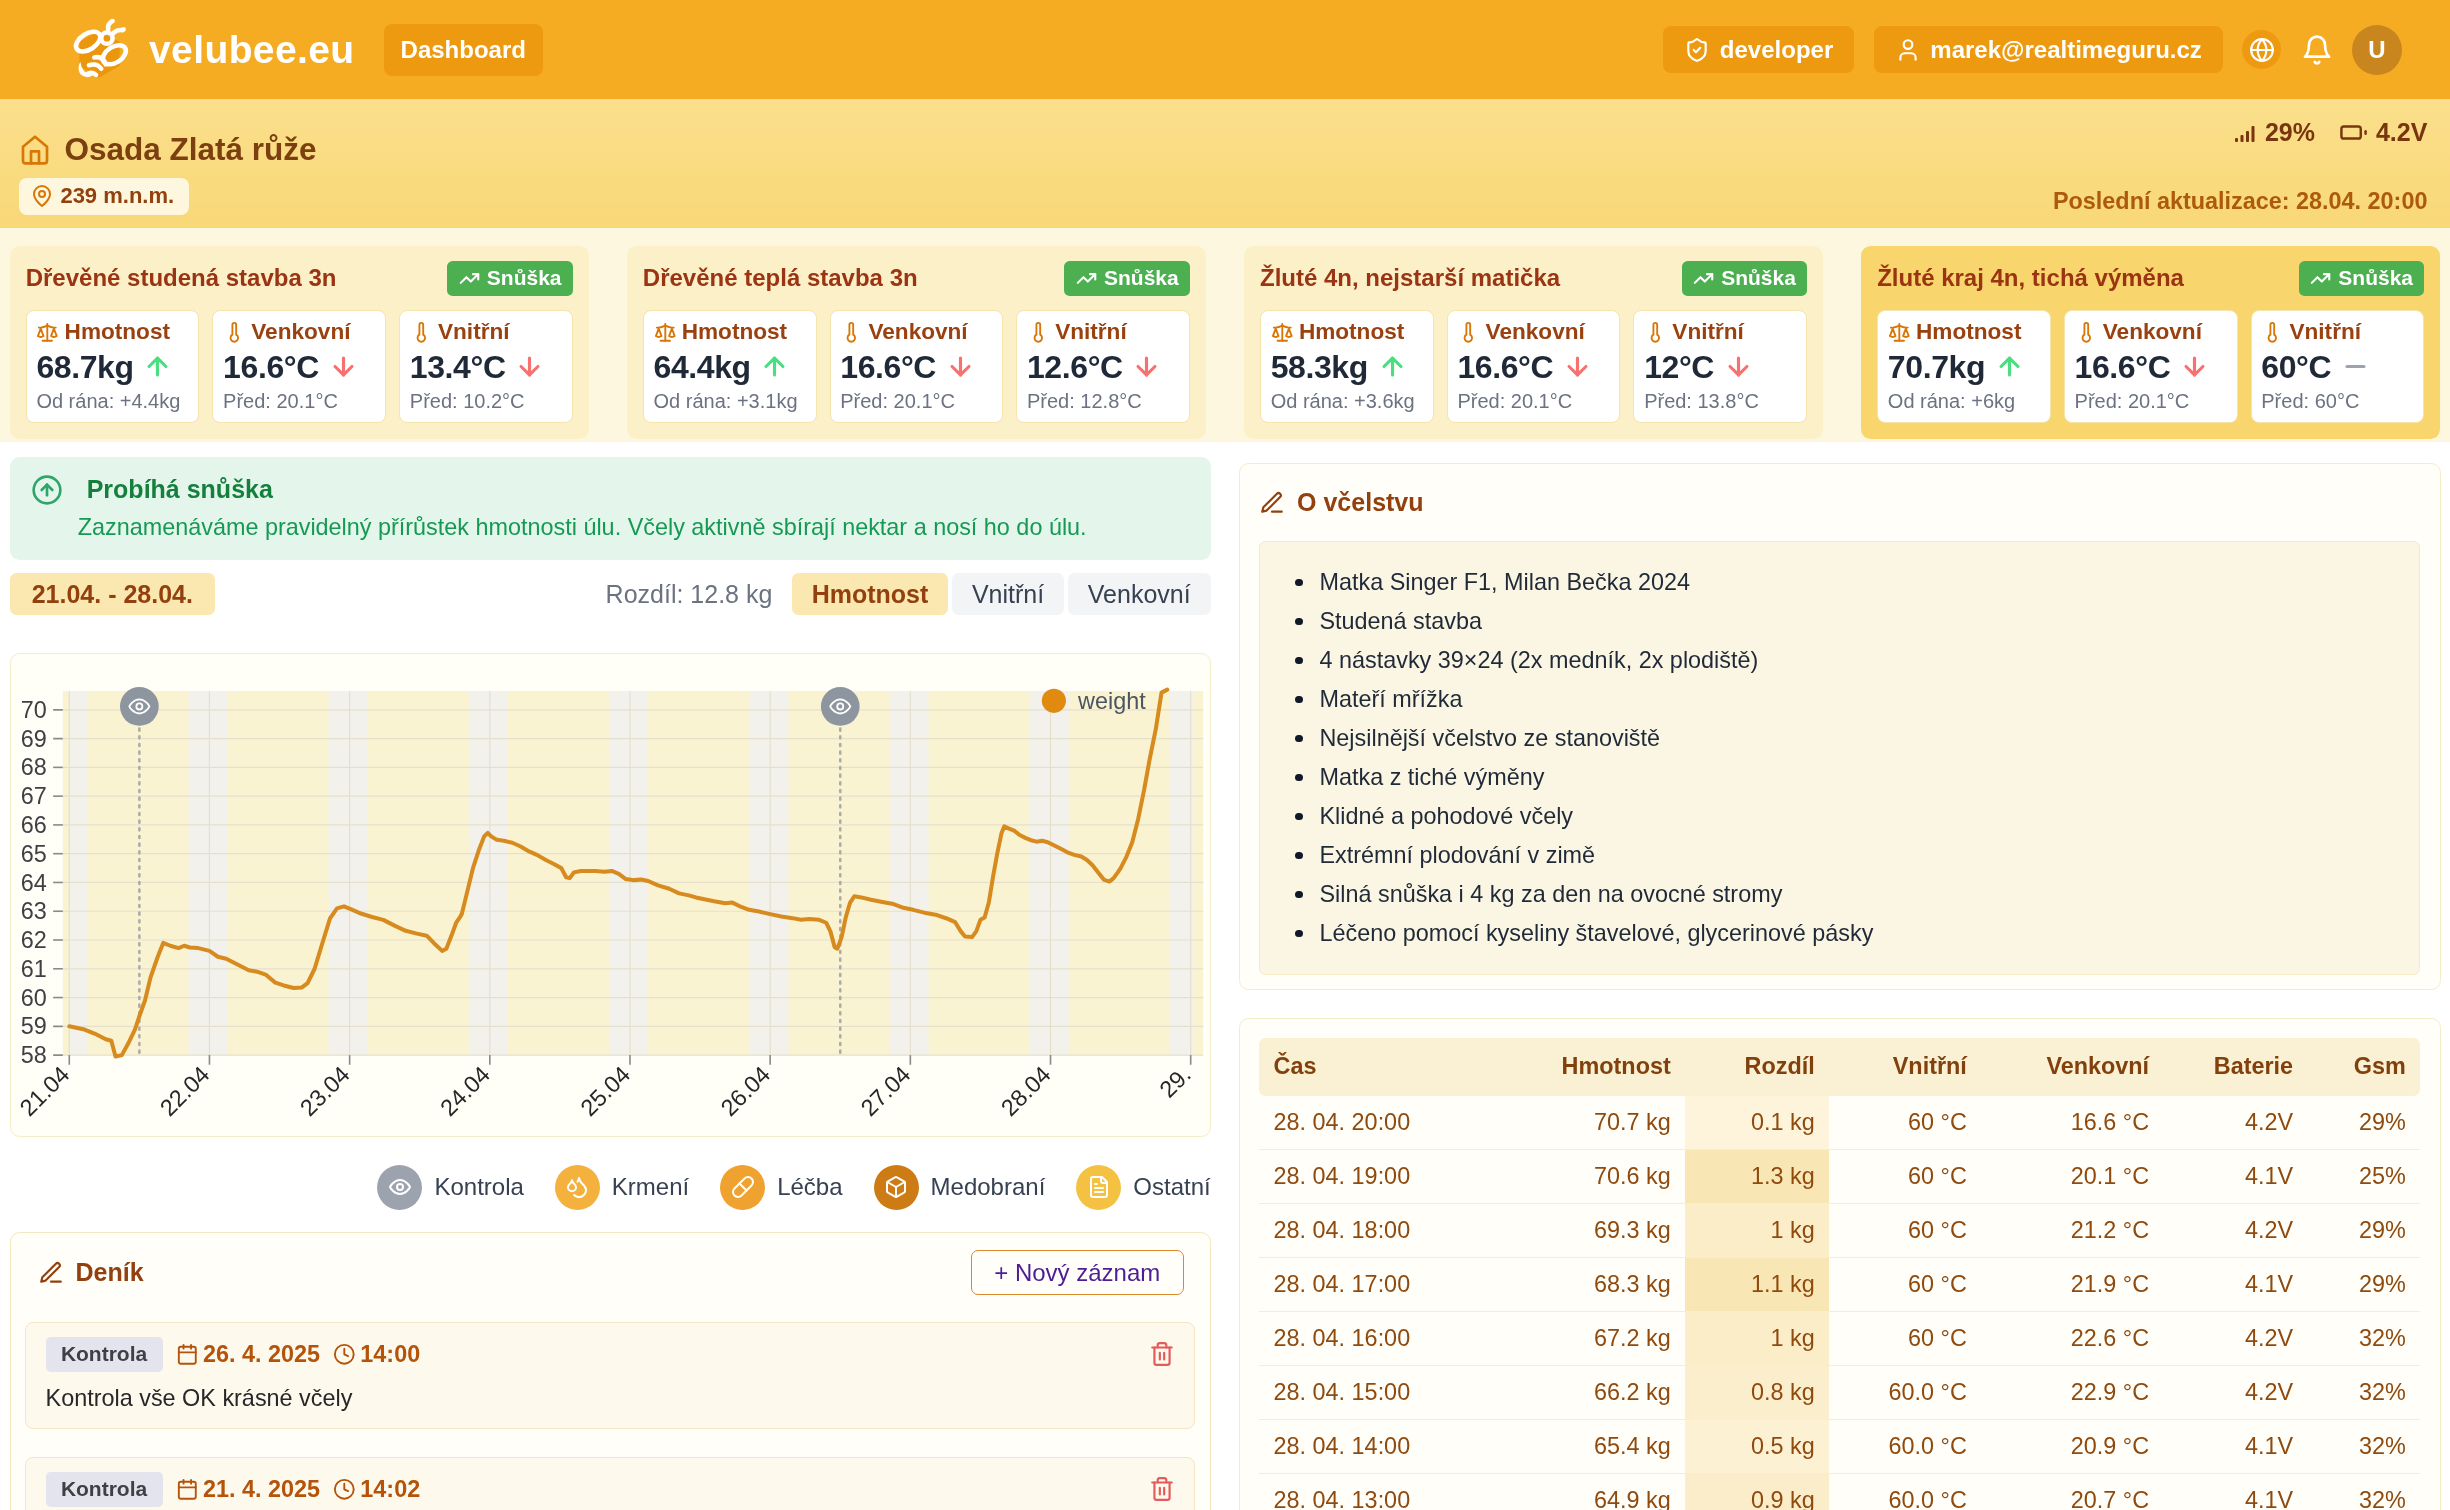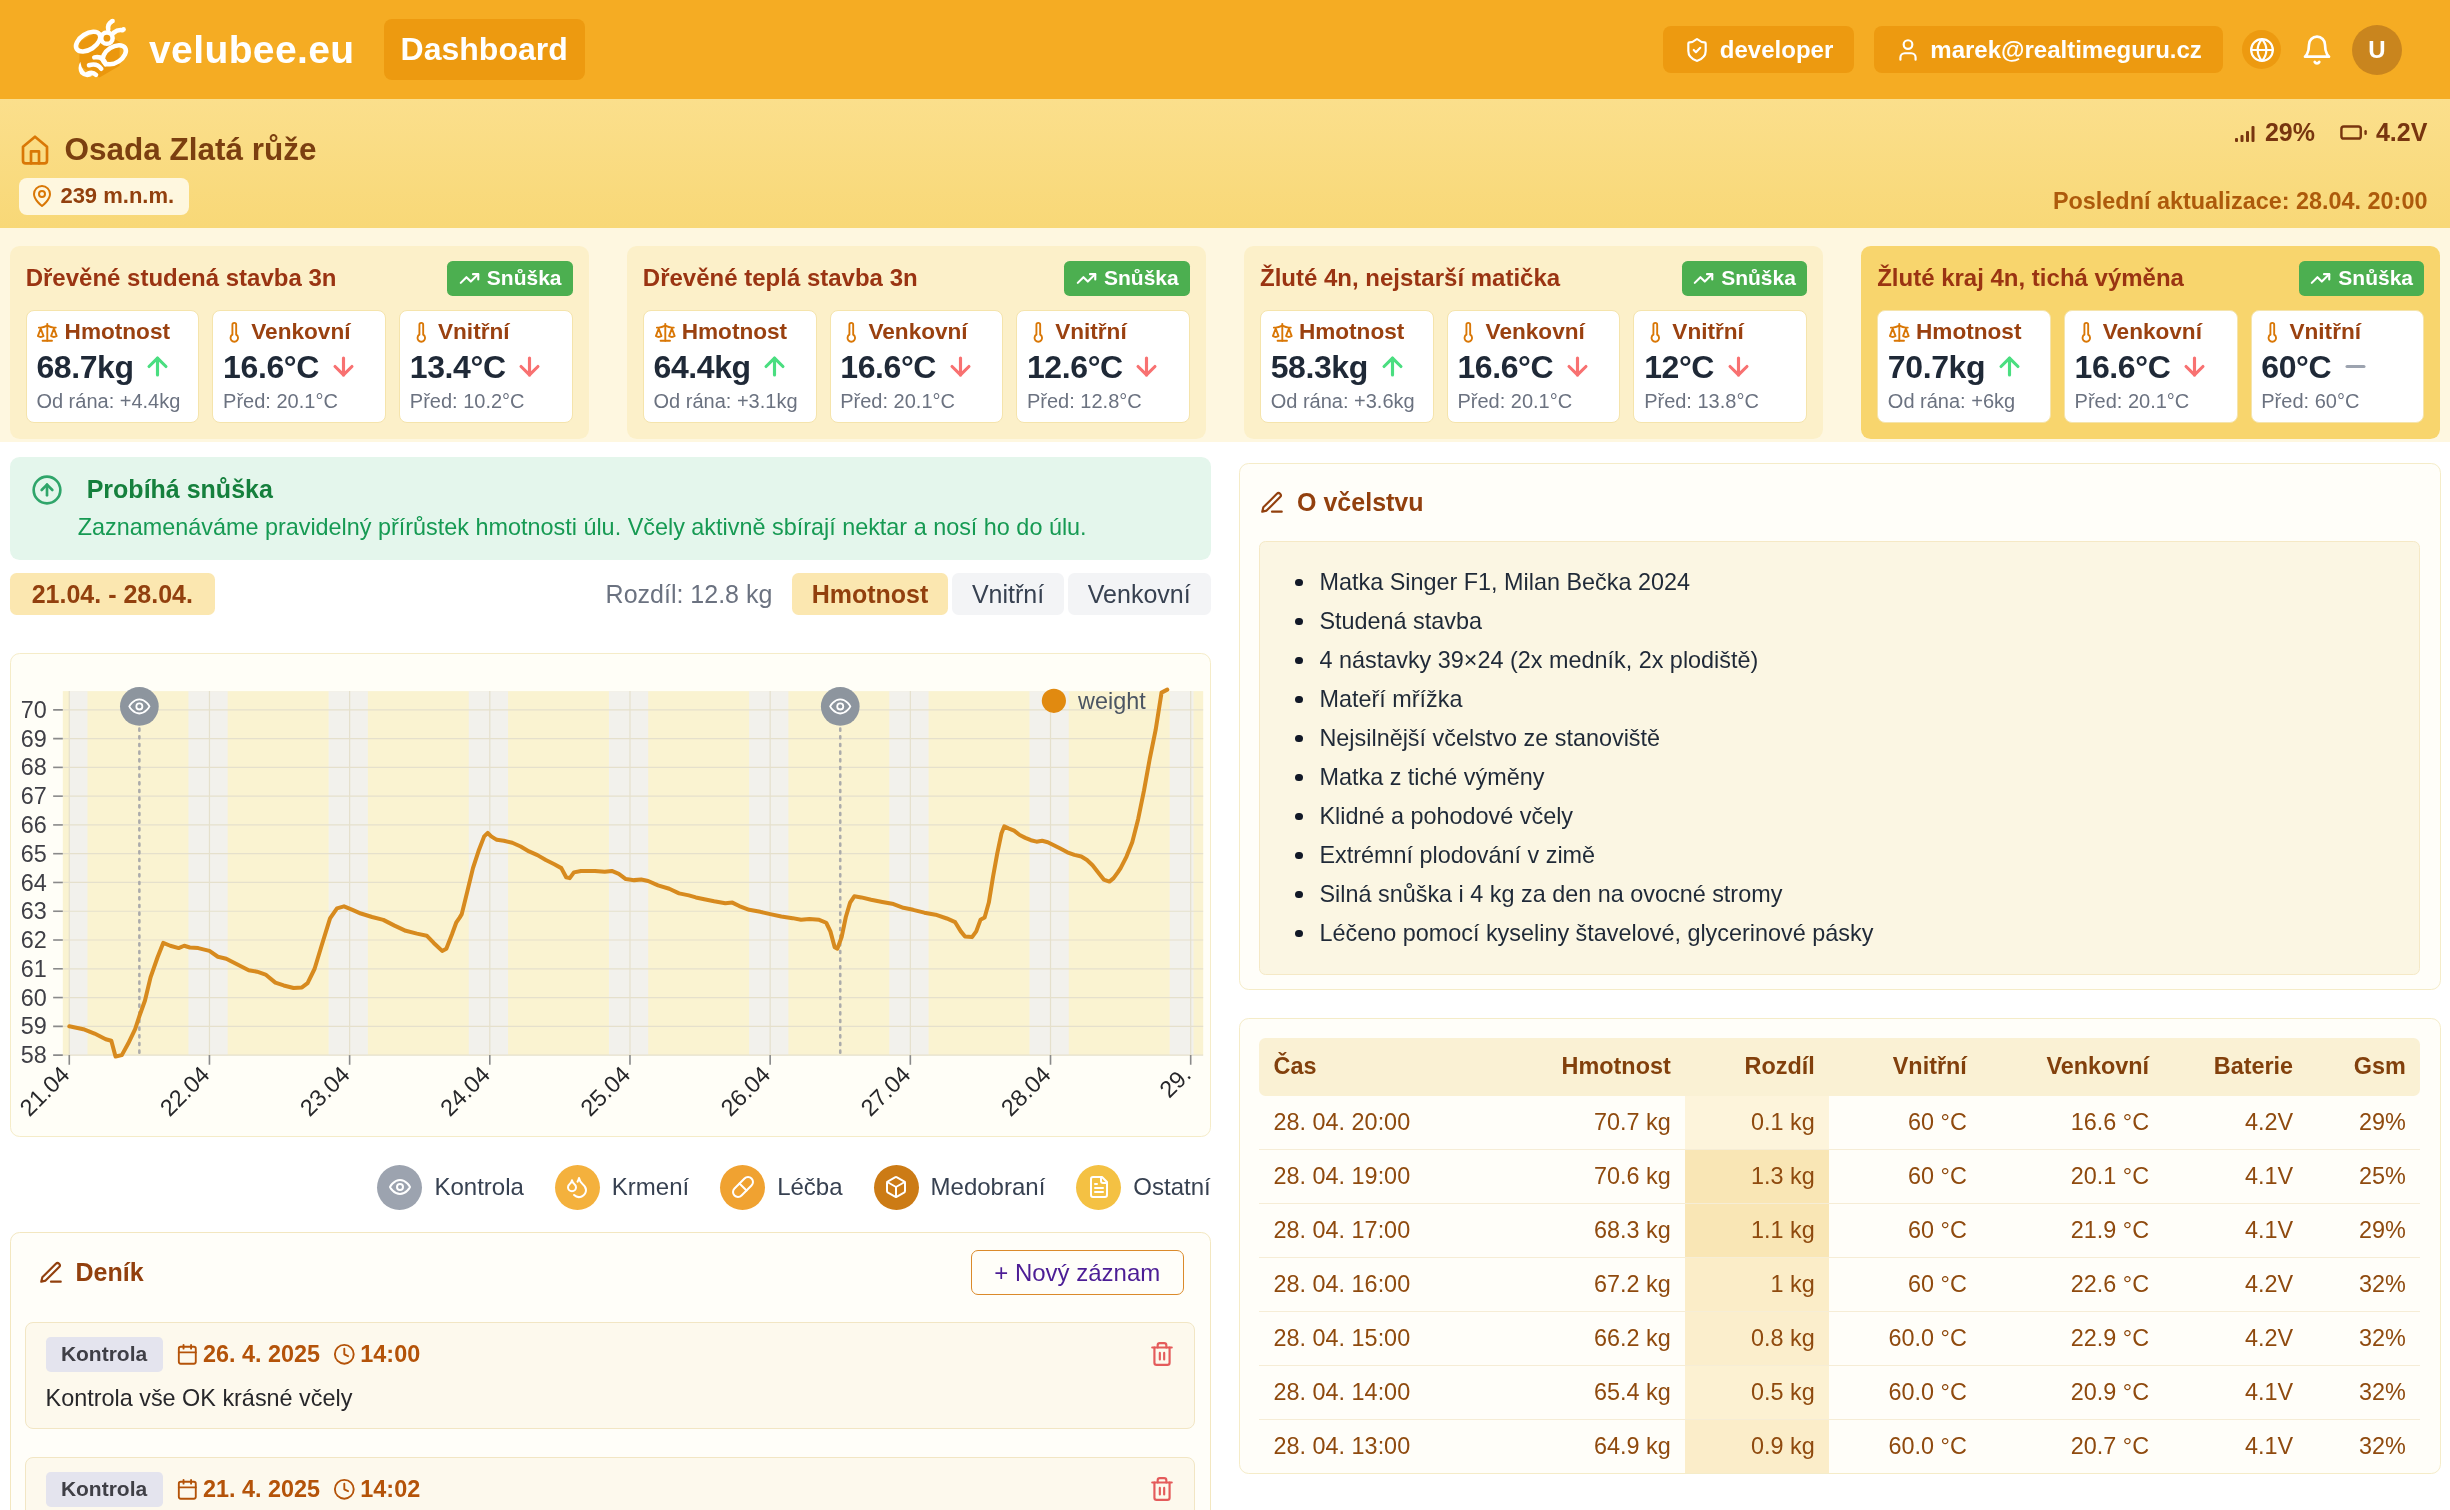--- a/index.html
+++ b/index.html
@@ -5,21 +5,21 @@
 <style>
   * { margin:0; padding:0; box-sizing:border-box; }
   html,body { width:2450px; height:1511px; overflow:hidden; }
   body { font-family:"Liberation Sans", sans-serif; background:#ffffff; color:#27272a; }
   svg.ic { display:block; }
 
   
   .topbar { height:99px; background:#F5AC23; display:flex; align-items:center; padding:0 48px 0 68px; }
   .brand-wrap { display:flex; align-items:center; gap:18px; }
   .brand { color:#ffffff; font-size:39px; font-weight:bold; letter-spacing:0.4px; }
-  .nav-btn { margin-left:29px; background:#ED9A10; color:#fff; font-size:32px; font-weight:bold;
+  .nav-btn { margin-left:29px; background:#ED9A10; color:#fff; font-size:24px; font-weight:bold;
              padding:12px 17px; border-radius:8px; border:none; cursor:pointer; }
   .top-right { margin-left:auto; display:flex; align-items:center; gap:19.4px; }
   .top-badge { background:#ED9A10; color:#fff; font-size:24px; font-weight:bold; border-radius:8px;
                display:flex; align-items:center; gap:9.7px; padding:9.7px 21px; }
   .globe-btn { width:39px; height:39px; border-radius:50%; background:#ED9A10; display:flex; align-items:center; justify-content:center; }
   .bell-btn { display:flex; align-items:center; justify-content:center; }
   .avatar { width:50px; height:50px; border-radius:50%; background:#C9851E; color:#fff; font-weight:bold;
             font-size:24px; display:flex; align-items:center; justify-content:center; }
 
   
@@ -905,20 +905,29 @@
             <tr>
               <td>28. 04. 19:00</td>
               <td>70.6 kg</td>
               <td style="background: rgba(243, 203, 101, 0.46);">1.3 kg</td>
               <td>60 °C</td>
               <td>20.1 °C</td>
               <td>4.1V</td>
               <td>25%</td>
             </tr>
             <tr>
+              <td>28. 04. 18:00</td>
+              <td>69.3 kg</td>
+              <td style="background: rgba(243, 203, 101, 0.33);">1 kg</td>
+              <td>60 °C</td>
+              <td>21.2 °C</td>
+              <td>4.2V</td>
+              <td>29%</td>
+            </tr>
+            <tr>
               <td>28. 04. 17:00</td>
               <td>68.3 kg</td>
               <td style="background: rgba(243, 203, 101, 0.46);">1.1 kg</td>
               <td>60 °C</td>
               <td>21.9 °C</td>
               <td>4.1V</td>
               <td>29%</td>
             </tr>
             <tr>
               <td>28. 04. 16:00</td>

